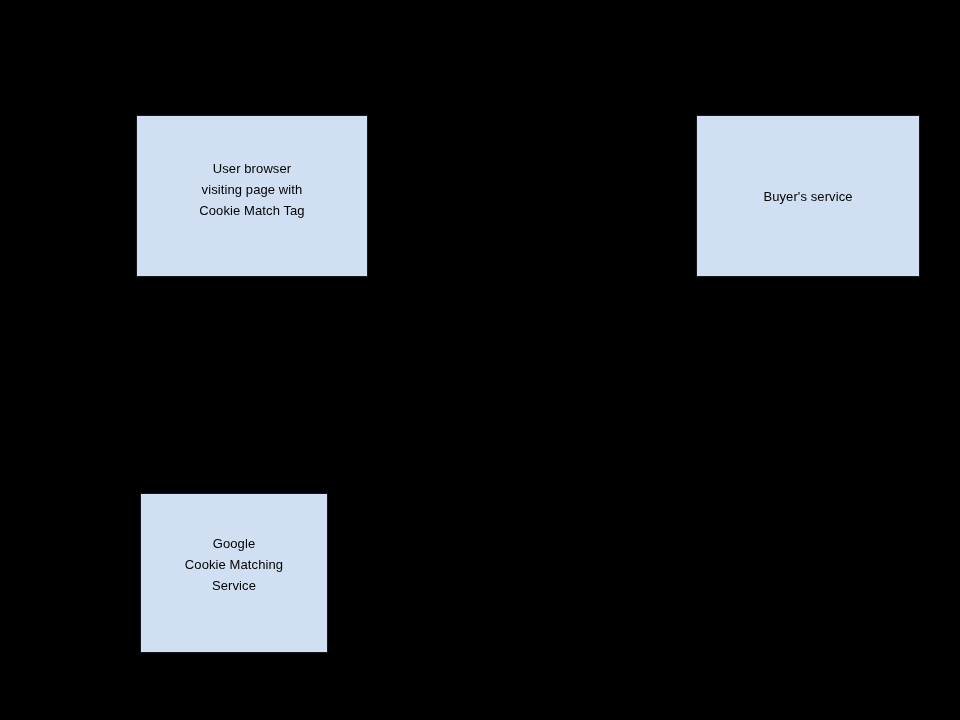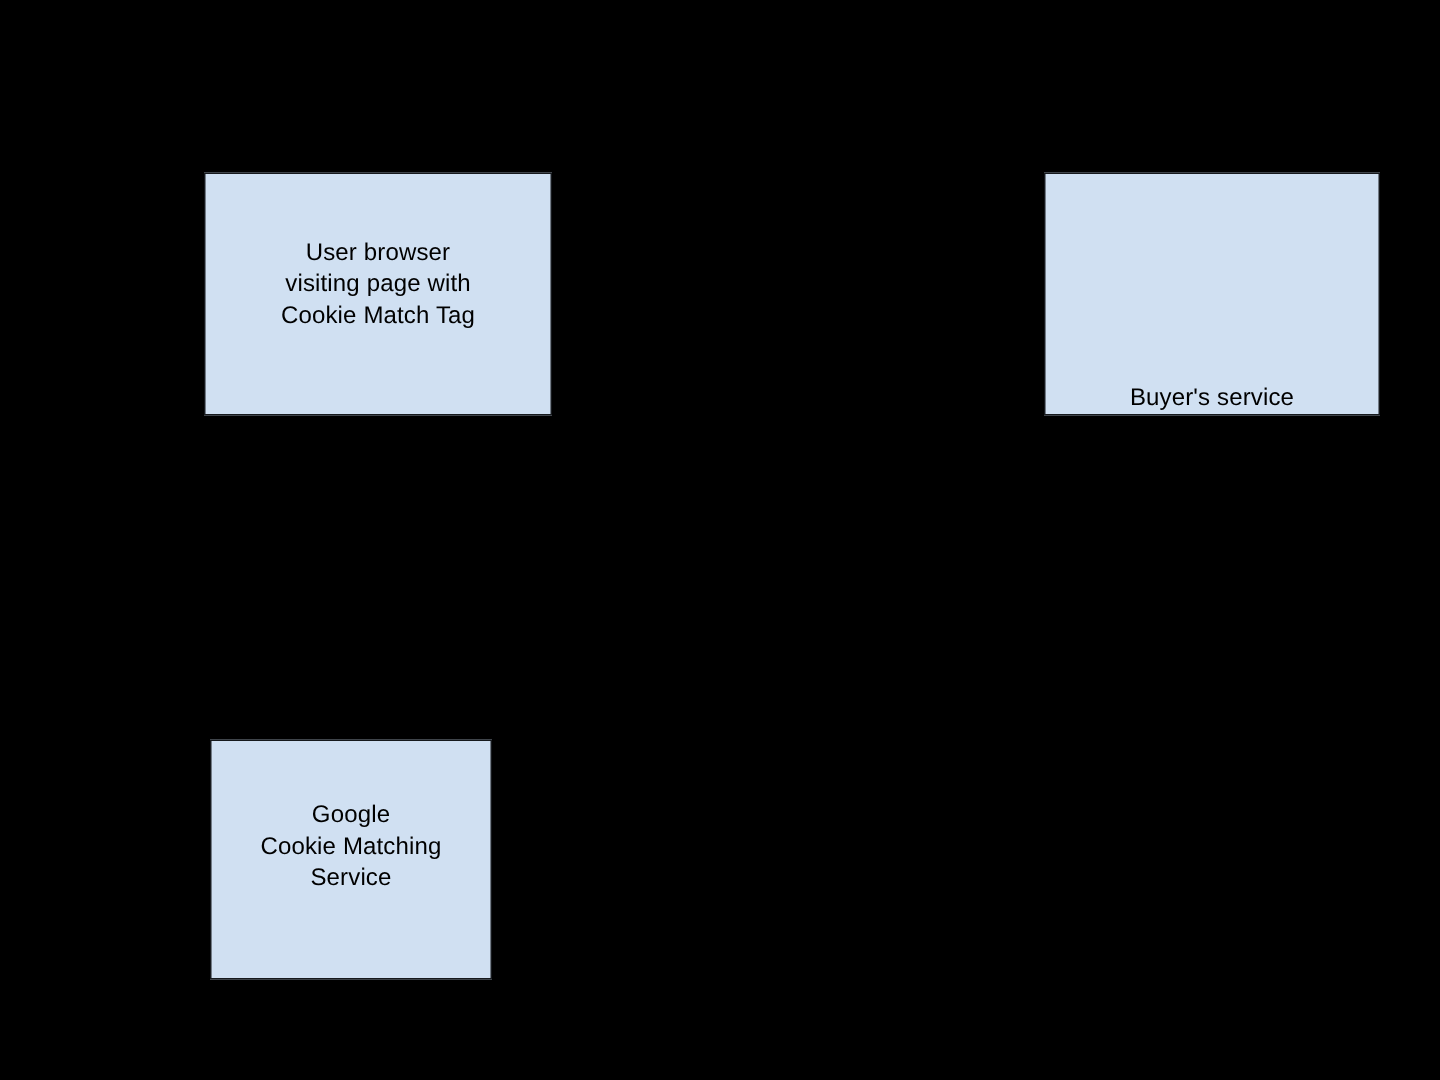--- a/index.html
+++ b/index.html
@@ -25,21 +25,21 @@
     box-sizing: border-box;
     background: #d0e0f2;
     border: 1px solid #16191d;
     display: flex;
     flex-direction: column;
     align-items: center;
     overflow: hidden;
   }
   .node-label {
     color: #000000;
-    font-size: 16px;
+    font-size: 13px;
     line-height: 21px;
     text-align: center;
     white-space: pre-line;
     letter-spacing: 0.1px;
     -webkit-font-smoothing: antialiased;
   }
   
   #node-user-browser {
     left: 136px;
     top: 115px;
@@ -49,21 +49,21 @@
   }
   #node-user-browser .node-label {
     margin-top: 42px;
   }
   
   #node-buyers-service {
     left: 696px;
     top: 115px;
     width: 224px;
     height: 162px;
-    justify-content: flex-end;
+    justify-content: center;
   }
   
   #node-google-cookie-matching {
     left: 140px;
     top: 493px;
     width: 188px;
     height: 160px;
     justify-content: flex-start;
   }
   #node-google-cookie-matching .node-label {

